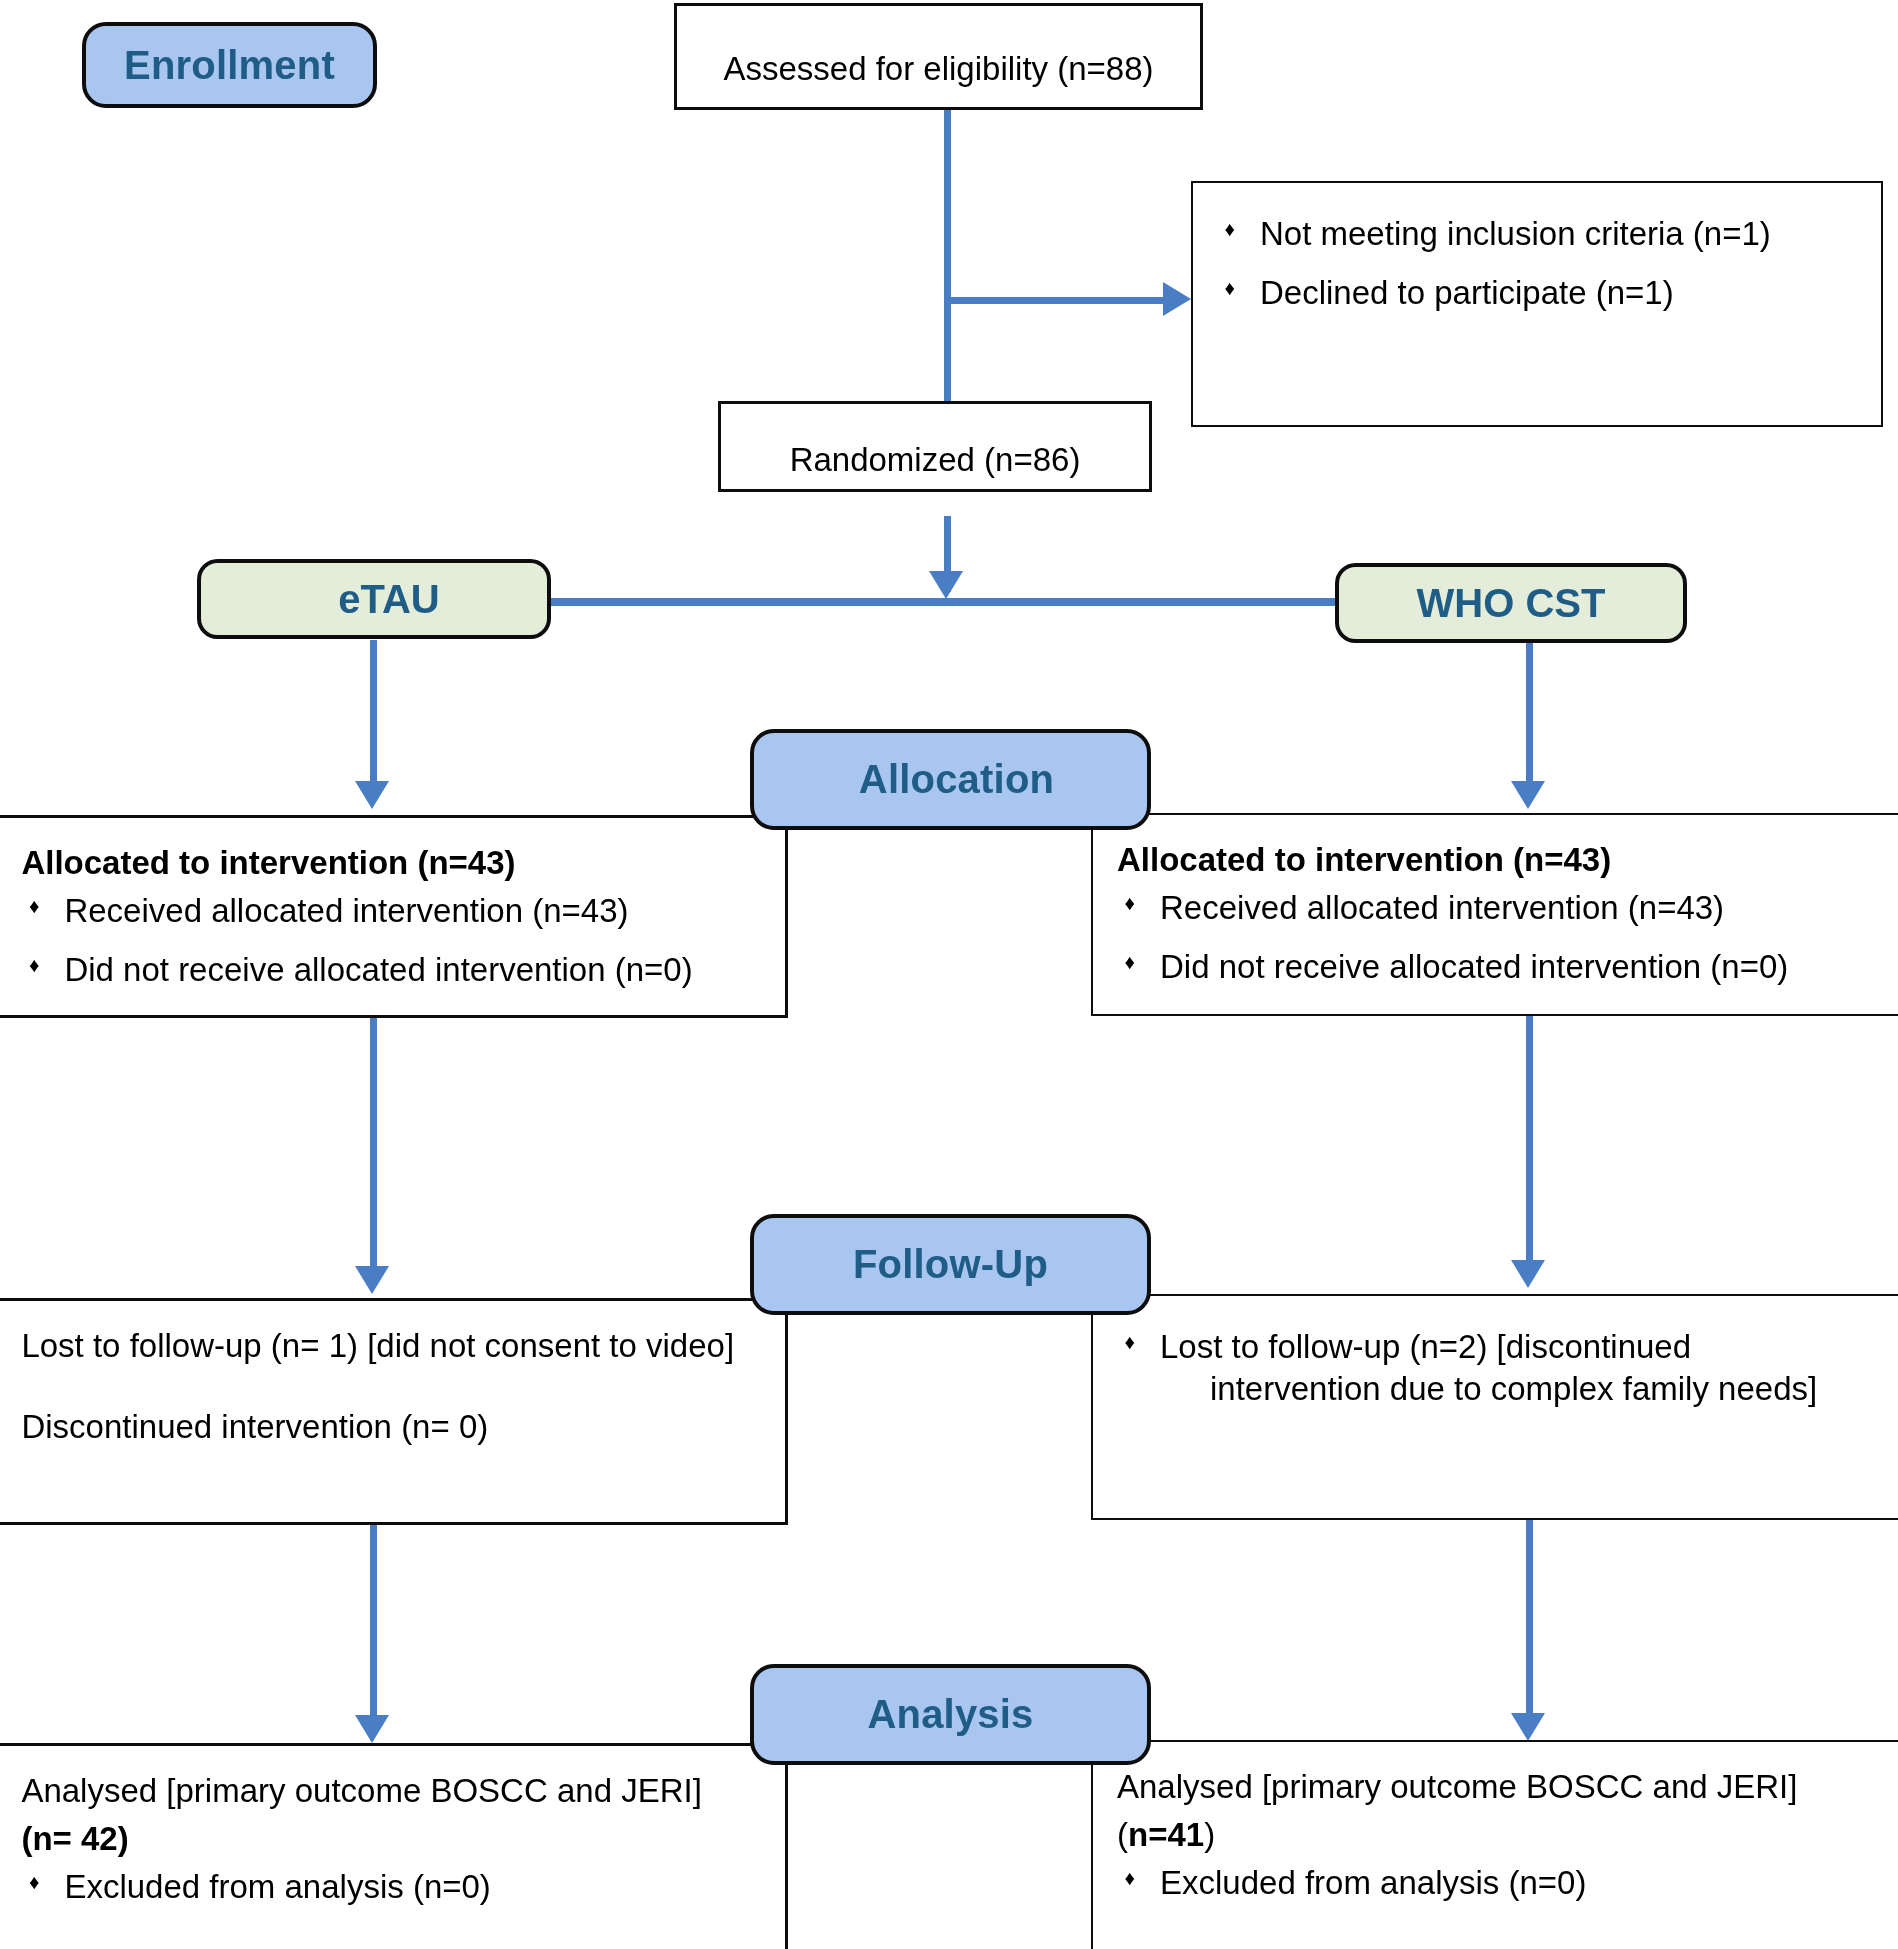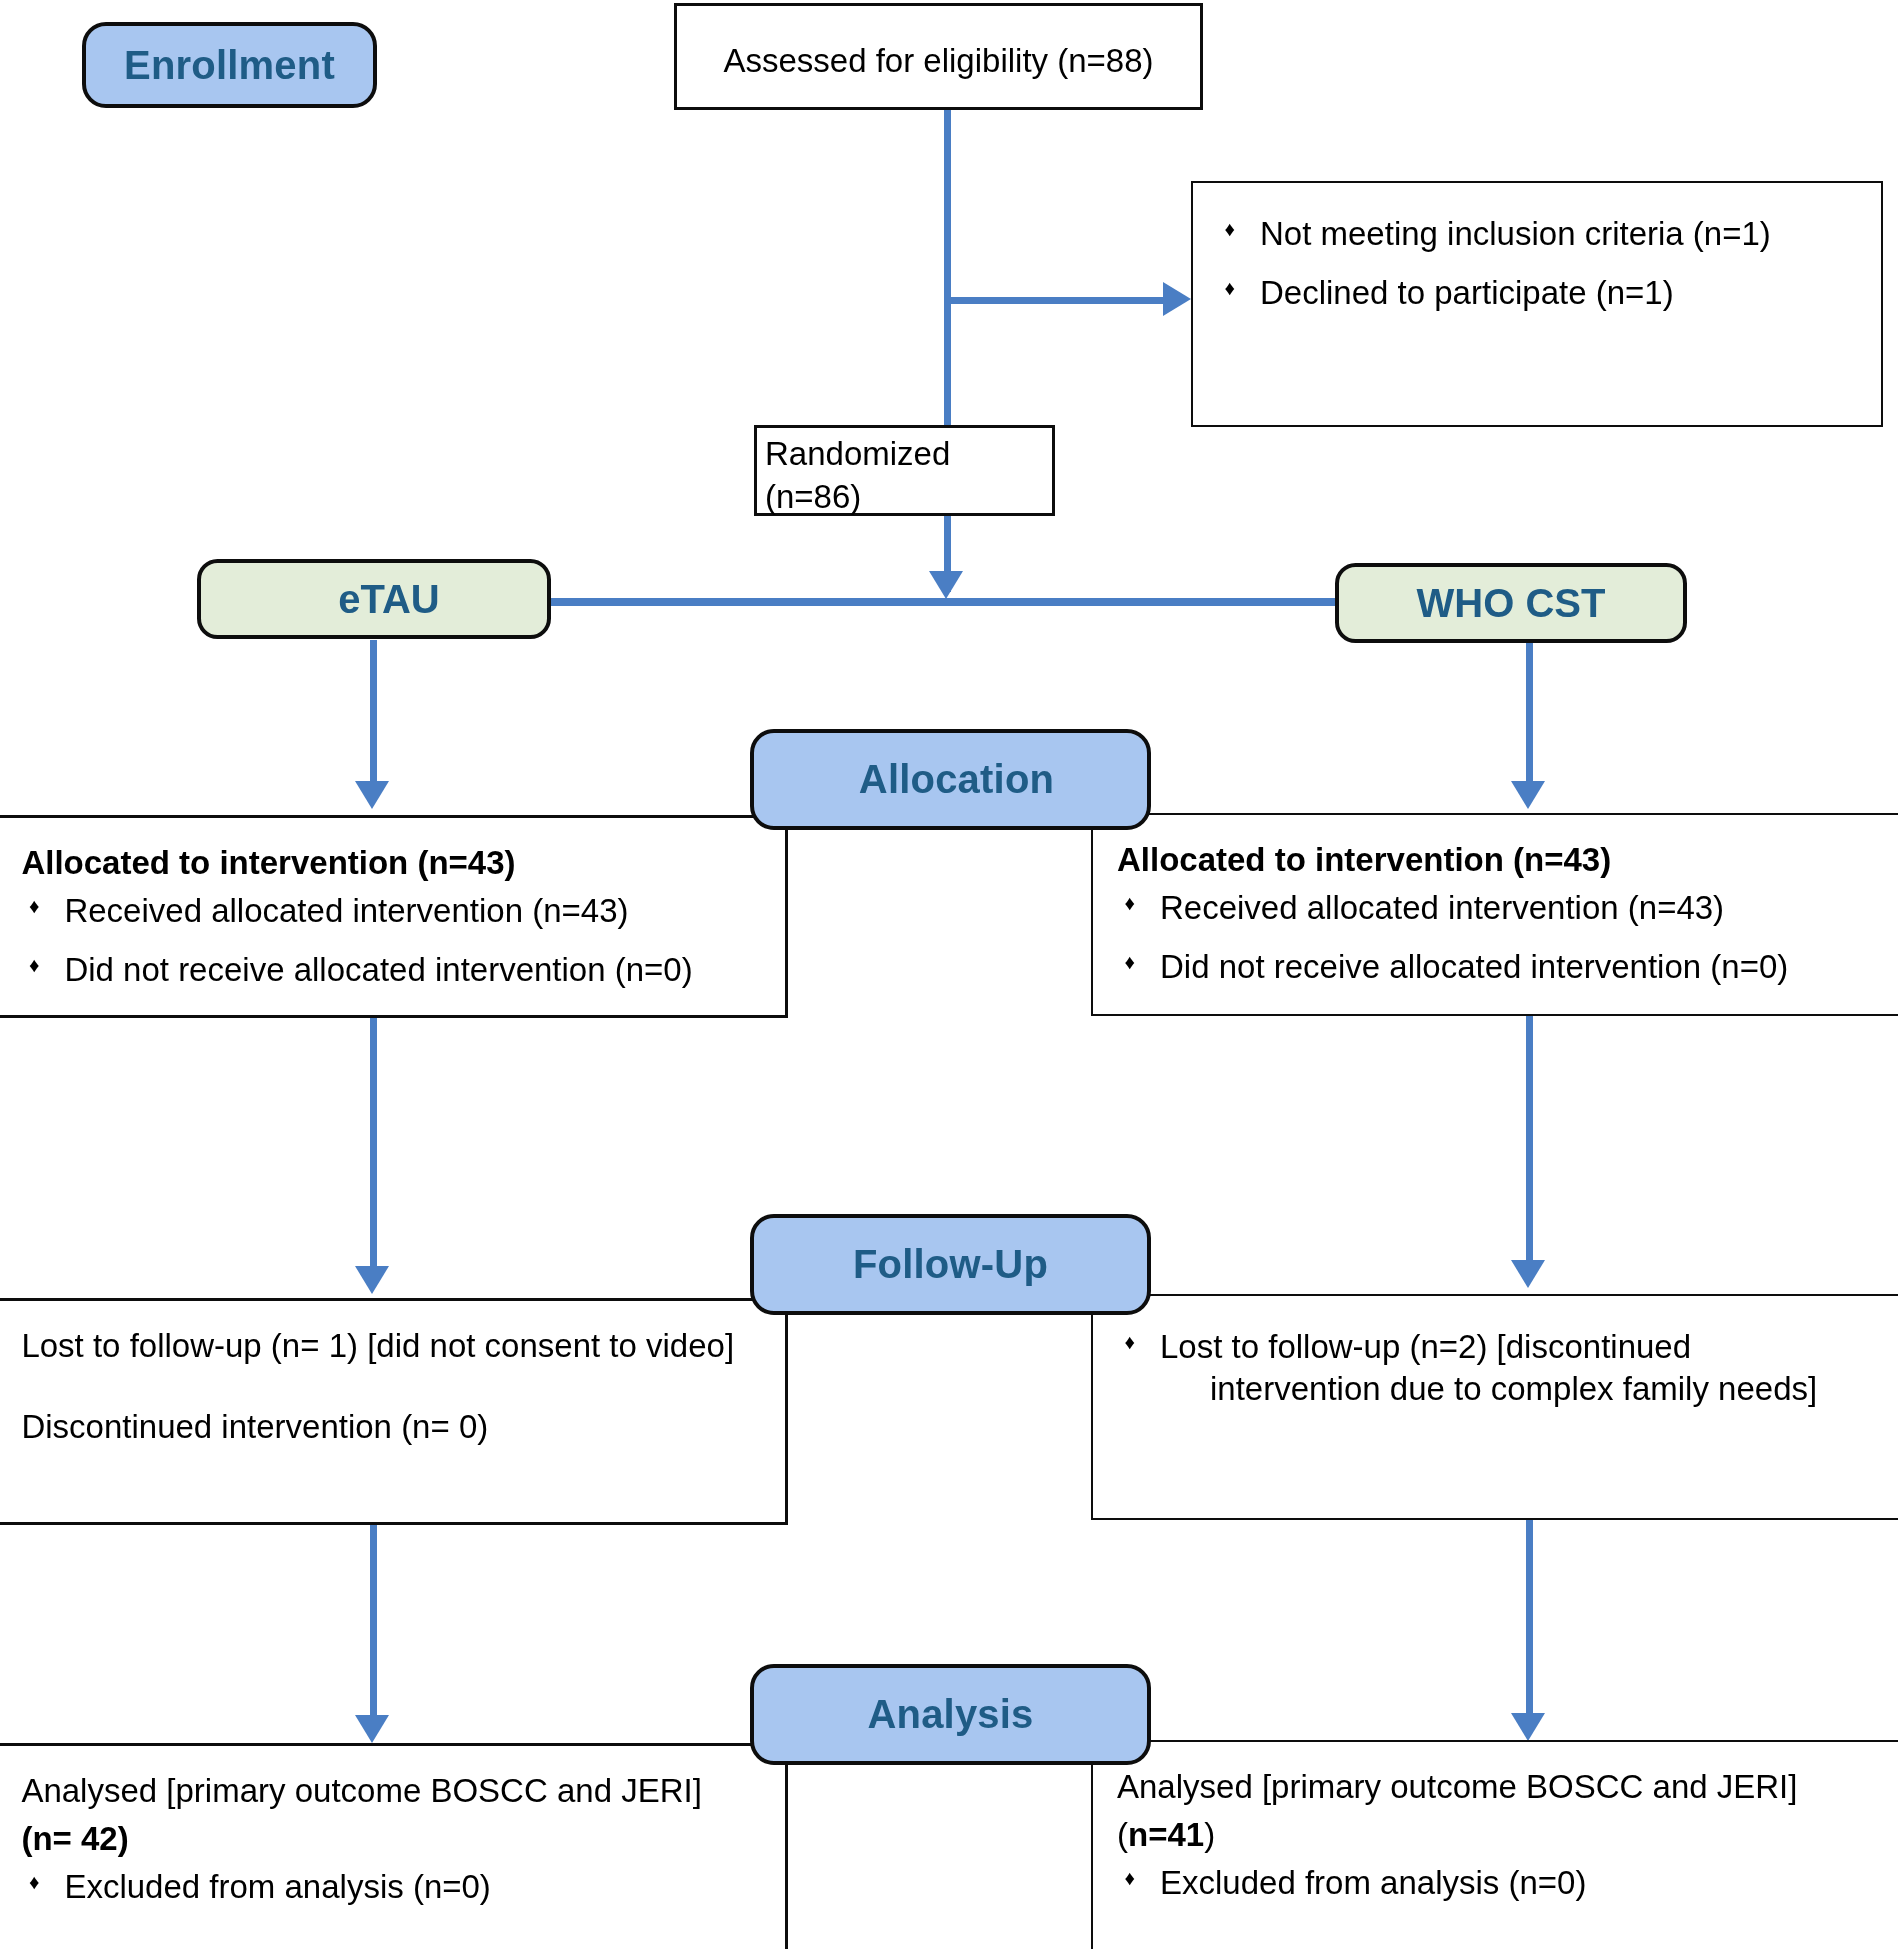--- a/index.html
+++ b/index.html
@@ -64,21 +64,21 @@
     padding: 24px 24px 9.3px 24px;
     font-size: 33px;
     line-height: 1.28;
     color: #000000;
   }
   .box-inner.center {
     height: 100%;
     display: flex;
     align-items: center;
     justify-content: center;
-    padding: 8px;
+    padding: 16px;
   }
   .line { margin: 0 0 5.6px 0; }
   .line.bold { font-weight: bold; }
   .line.gap { margin-bottom: 39px; }
 
   .bullet-list {
     list-style: none;
     margin: 5.6px 0 0 0;
     padding: 0;
   }
@@ -151,21 +151,21 @@
 
   <div class="flow-box thin" style="left:1191px; top:181px; width:692px; height:246px;">
     <div class="box-inner">
       <ul class="bullet-list">
         <li><span class="dia">♦</span><span>Not meeting inclusion criteria (n=1)</span></li>
         <li><span class="dia">♦</span><span>Declined to participate (n=1)</span></li>
       </ul>
     </div>
   </div>
 
-  <div class="flow-box" style="left:718px; top:425px; width:301px; height:91px;margin-left:36px;">
+  <div class="flow-box" style="left:718px; top:401px; width:434px; height:91px;">
     <div class="box-inner center">
       <span class="line">Randomized (n=86)</span>
     </div>
   </div>
 
   <div class="conn v" style="left:944px; top:516px; height:76px;"></div>
   <div class="arrow-down" style="left:929px; top:571px;"></div>
 
   <div class="conn h thick" style="left:541px; top:598px; width:798px;"></div>
 

